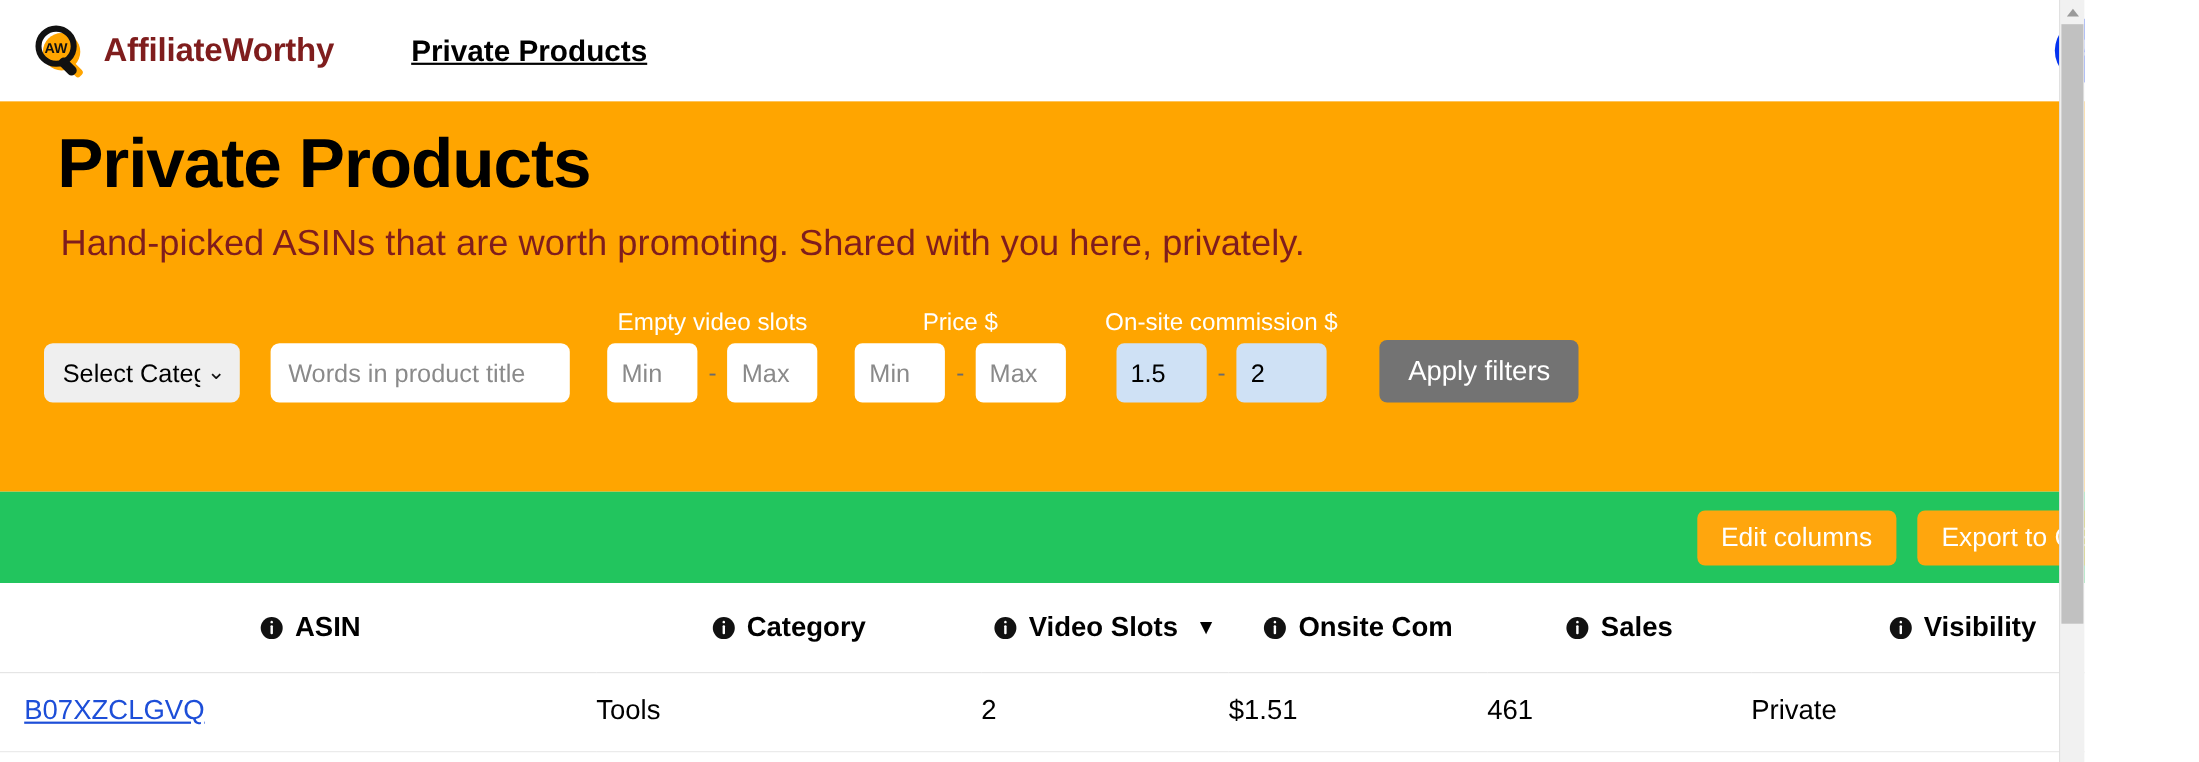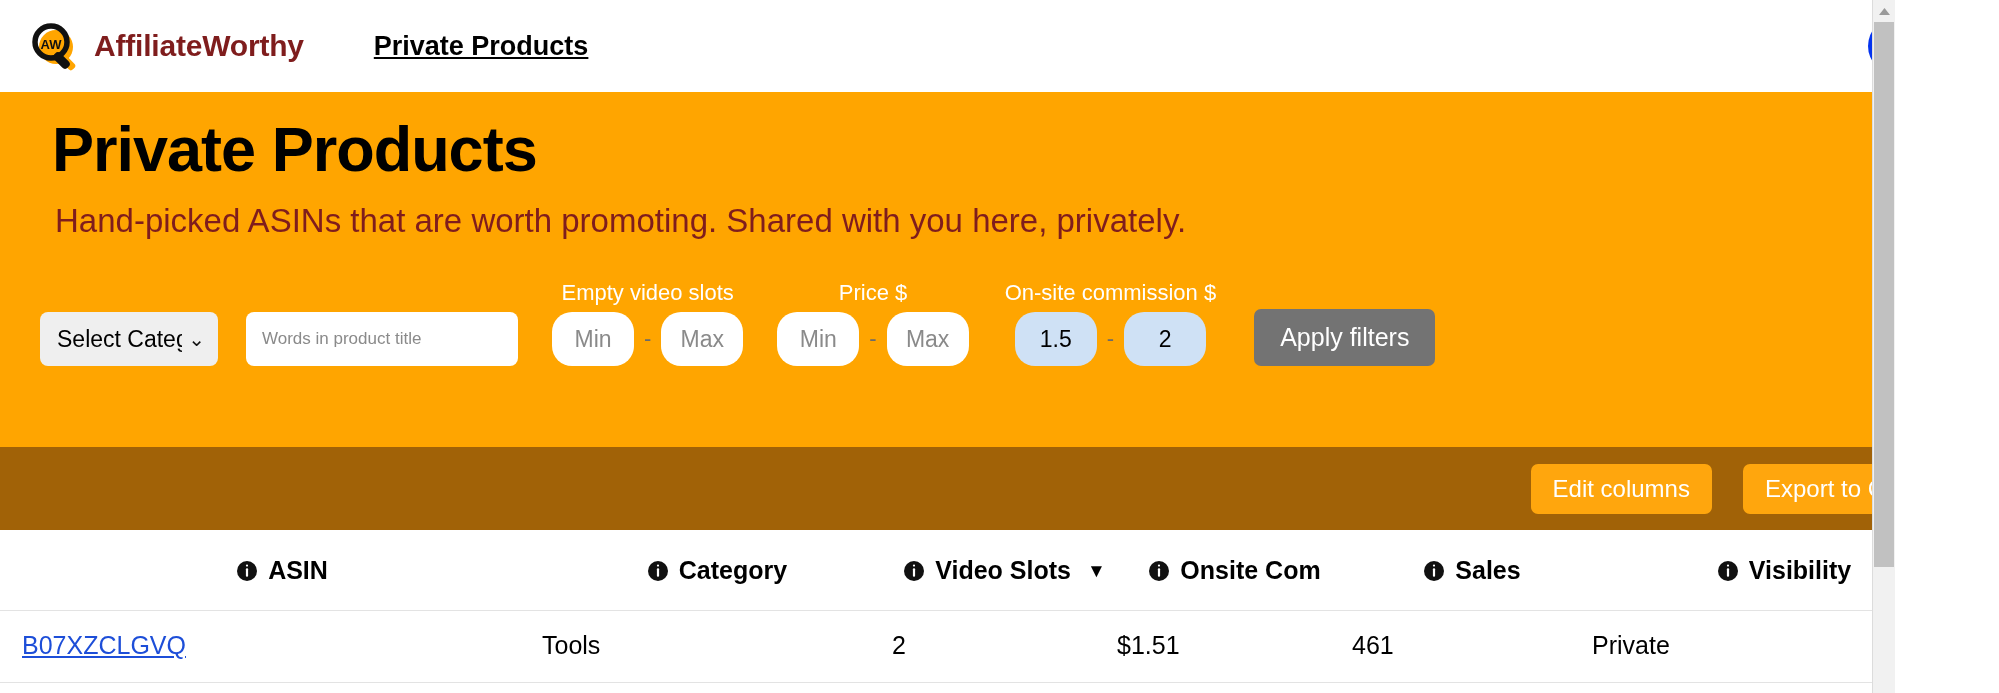--- a/index.html
+++ b/index.html
@@ -154,38 +154,37 @@
     color: #111;
     line-height: 1;
   }
   input.text-input {
     background: #ffffff;
     border: none;
     border-radius: 8px;
     height: 54px;
     width: 272px;
     padding: 0 16px;
-    font-size: 17px;
+    font-size: 23px;
     font-family: "Liberation Sans", sans-serif;
     color: #7f1d1d;
     box-sizing: border-box;
   }
   input.text-input::placeholder { color: #8a8a8a; opacity: 1; }
   input.num-input {
     background: #ffffff;
     border: none;
-    border-radius: 20px;
+    border-radius: 7px;
     height: 54px;
     width: 82px;
     padding: 0 13px;
     font-size: 23px;
     font-family: "Liberation Sans", sans-serif;
     color: #000;
     box-sizing: border-box;
-    text-align: center;
   }
   input.num-input::placeholder { color: #8a8a8a; opacity: 1; }
   input.num-input.filled {
     background: #cfe1f5;
     color: #000;
   }
   .dash {
     color: #6b6b6b;
     font-size: 22px;
     line-height: 1;
@@ -203,28 +202,28 @@
     padding: 0 26px;
     font-size: 25px;
     font-family: "Liberation Sans", sans-serif;
     cursor: pointer;
     white-space: nowrap;
     margin-left: 38px;
   }
 
   
   .toolbar {
-    background: #a16207;
+    background: #22c55e;
     height: 83px;
     display: flex;
     align-items: center;
     justify-content: flex-end;
     padding-right: 37px;
     box-sizing: border-box;
-    gap: 31px;
+    gap: 19px;
   }
   .tb-btn {
     background: #FFA60D;
     color: #ffffff;
     border: none;
     border-radius: 7px;
     height: 50px;
     padding: 0 22px;
     font-size: 24px;
     font-family: "Liberation Sans", sans-serif;

